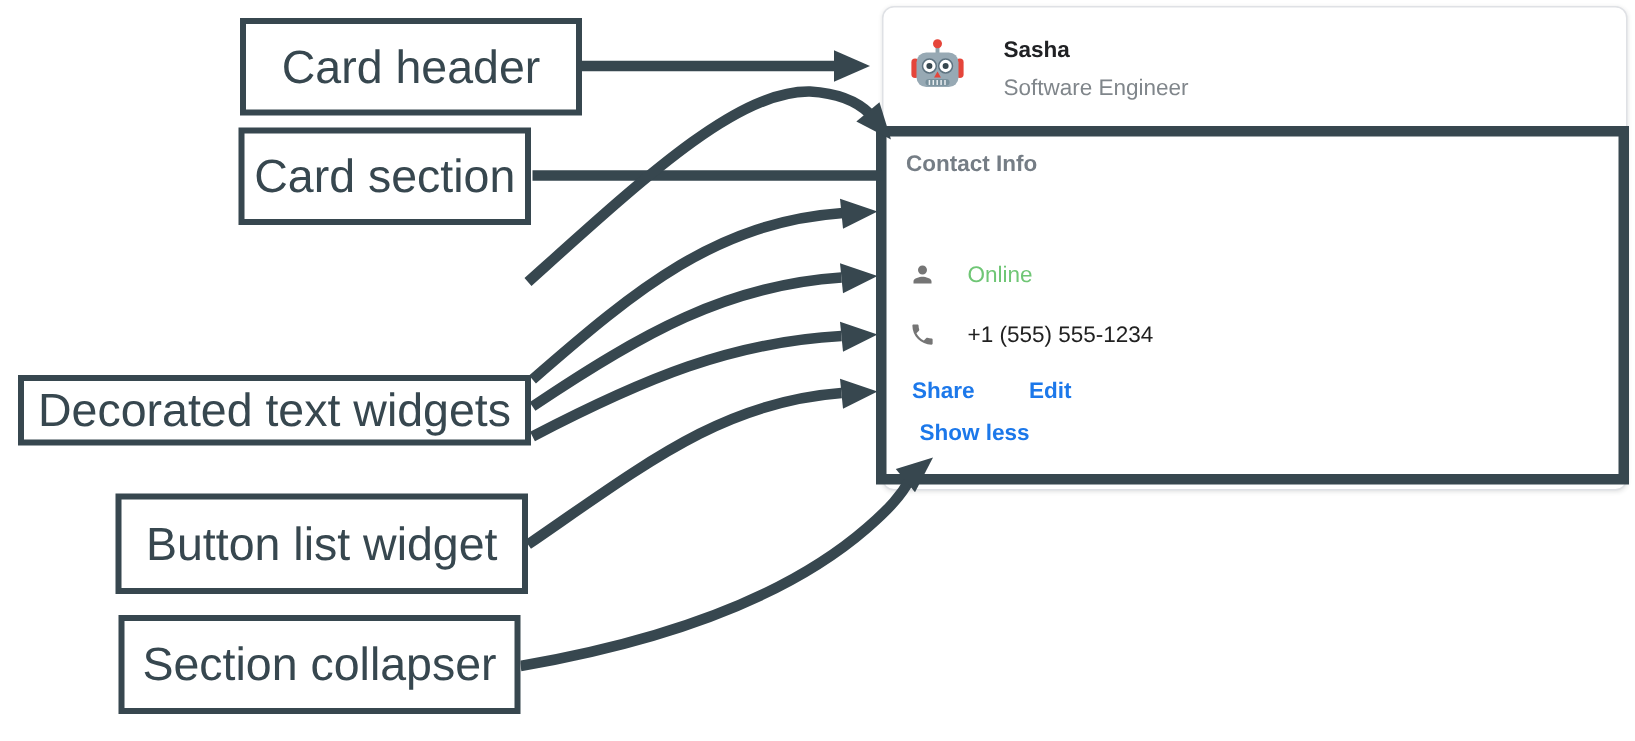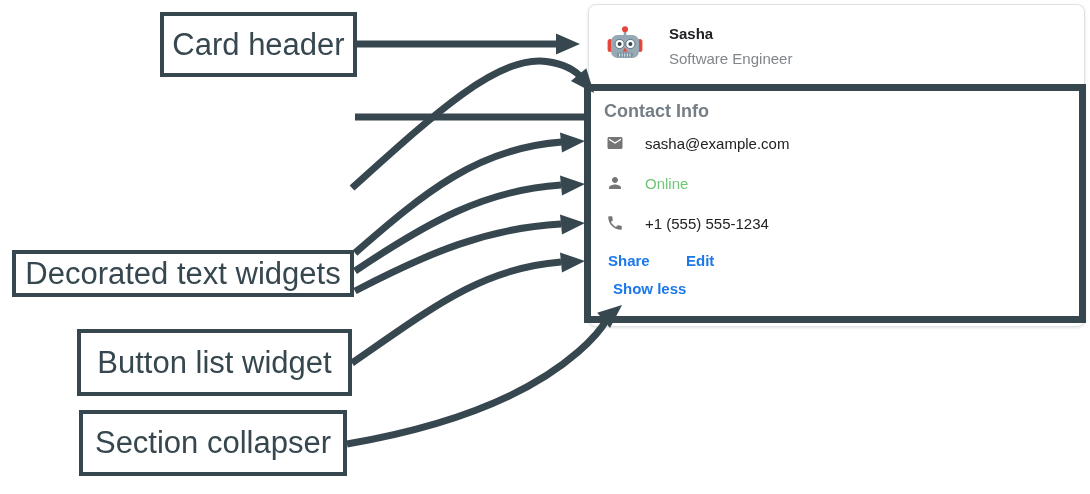--- a/index.html
+++ b/index.html
@@ -8,21 +8,21 @@
     position:relative;width:1090px;height:494px;background:#ffffff;
     font-family:"Liberation Sans", sans-serif;overflow:hidden;
   }
 
   
   .callout{
     position:absolute;background:#ffffff;border:4px solid #37474F;
     display:flex;align-items:center;justify-content:center;
     color:#37474F;font-size:31px;white-space:nowrap;z-index:10;
   }
-  #lbl-card-header   {left:160px;top:12px; width:197px;height:65px;}
+  #lbl-card-header   {left:160px;top:12px; width:228px;height:65px;}
   #lbl-card-section  {left:159px;top:85px; width:195px;height:65px;}
   #lbl-section-header{left:123px;top:167px;width:229px;height:64px;}
   #lbl-decorated     {left:12px; top:250px;width:342px;height:47px;}
   #lbl-button-list   {left:77px; top:329px;width:275px;height:67px;}
   #lbl-collapser     {left:79px; top:410px;width:268px;height:66px;}
 
   
   #arrows{position:absolute;left:0;top:0;z-index:5;pointer-events:none;}
   .arrow-shaft{stroke:#37474F;stroke-width:7;fill:none;}
   .arrow-head{fill:#37474F;stroke:none;}
@@ -38,21 +38,21 @@
   #contact-name{position:absolute;left:80px;top:20px;font-size:15px;font-weight:700;color:#202124;}
   #contact-title{position:absolute;left:80px;top:45px;font-size:15px;color:#80868B;}
 
   
   #section-outline{
     position:absolute;left:584px;top:84px;width:502px;height:239px;
     border:7px solid #37474F;background:transparent;z-index:4;pointer-events:none;
   }
 
   #section-content{position:absolute;left:591px;top:91px;width:488px;height:224px;z-index:2;}
-  #section-title{position:absolute;left:13px;top:10px;font-size:18px;font-weight:700;color:#757D85;}
+  #section-title{position:absolute;left:13px;top:10px;font-size:15px;font-weight:700;color:#757D85;}
   .dec-row{position:absolute;left:15px;height:20px;display:flex;align-items:center;}
   .dec-row .row-icon{width:18px;height:18px;flex:0 0 18px;}
   .dec-row .row-text{margin-left:21px;font-size:15px;color:#212121;}
   #row-email {top:42px;}
   #row-status{top:82px;}
   #row-phone {top:122px;}
   #row-status .row-text{color:#6FC675;}
   .link-btn{
     position:absolute;font-size:15px;font-weight:700;color:#1C78EA;cursor:pointer;
     background:none;border:none;padding:0;font-family:"Liberation Sans",sans-serif;
@@ -89,26 +89,20 @@
         </g>
       </svg>
       <div id="contact-name">Sasha</div>
       <div id="contact-title">Software Engineer</div>
     </div>
   </div>
 
   <div id="section-content">
     <div id="section-title">Contact Info</div>
 
-    <div class="dec-row" id="row-email">
-      <svg class="row-icon" viewBox="0 0 24 24" fill="#757575">
-        <path d="M20 4H4c-1.1 0-1.99.9-1.99 2L2 18c0 1.1.9 2 2 2h16c1.1 0 2-.9 2-2V6c0-1.1-.9-2-2-2zm0 4l-8 5-8-5V6l8 5 8-5v2z"></path>
-      </svg>
-      <span class="row-text">sasha@example.com</span>
-    </div>
 
     <div class="dec-row" id="row-status">
       <svg class="row-icon" viewBox="0 0 24 24" fill="#757575">
         <path d="M12 12c2.21 0 4-1.79 4-4s-1.79-4-4-4-4 1.79-4 4 1.79 4 4 4zm0 2c-2.67 0-8 1.34-8 4v2h16v-2c0-2.66-5.33-4-8-4z"></path>
       </svg>
       <span class="row-text">Online</span>
     </div>
 
     <div class="dec-row" id="row-phone">
       <svg class="row-icon" viewBox="0 0 24 24" fill="#757575">
@@ -144,20 +138,23 @@
     <path class="arrow-shaft" d="M 352,363 C 432,308 482,268 561,262"></path>
     <polygon class="arrow-head" points="585,261 562,272.5 560,252.5"></polygon>
 
     <path class="arrow-shaft" d="M 347,444 C 445,427 525,398 578,352 C 593,339 601,330 607,319"></path>
     <polygon class="arrow-head" points="622,305 610,328.1 597.2,312.7"></polygon>
   </svg>
 
   <div class="callout" id="lbl-card-header">
     <span>Card header</span>
   </div>
+  <div class="callout" id="lbl-card-section">
+    <span>Card section</span>
+  </div>
   <div class="callout" id="lbl-decorated">
     <span>Decorated text widgets</span>
   </div>
   <div class="callout" id="lbl-collapser">
     <span>Section collapser</span>
   </div>
   <div class="callout" id="lbl-button-list">
     <span>Button list widget</span>
   </div>
 

